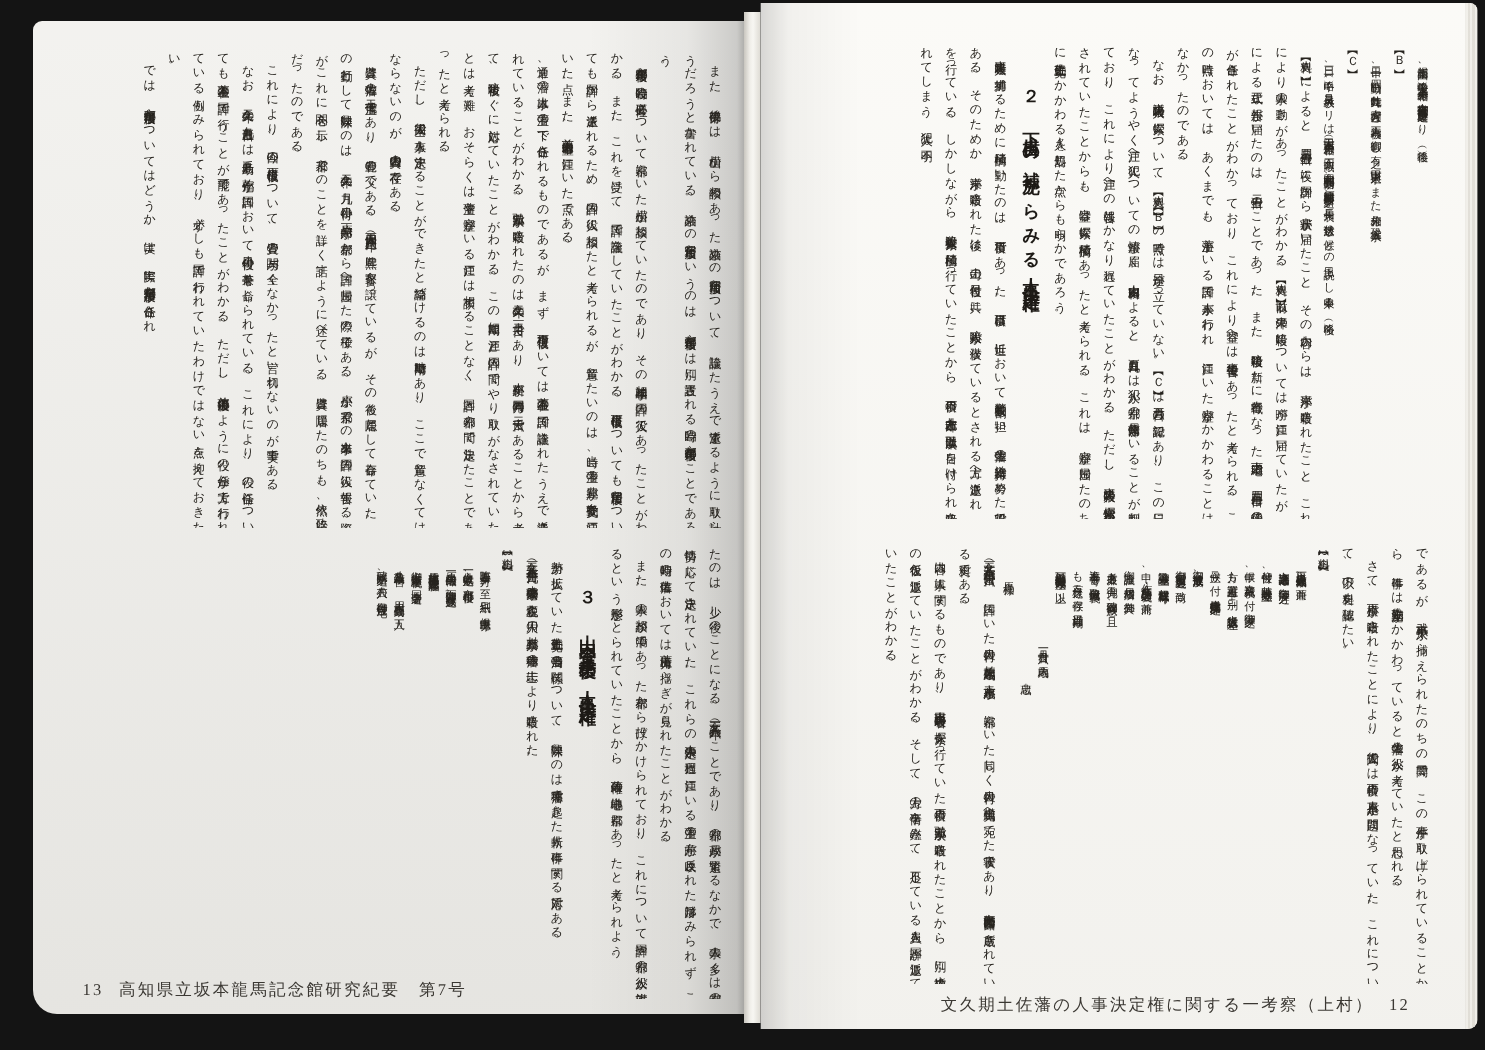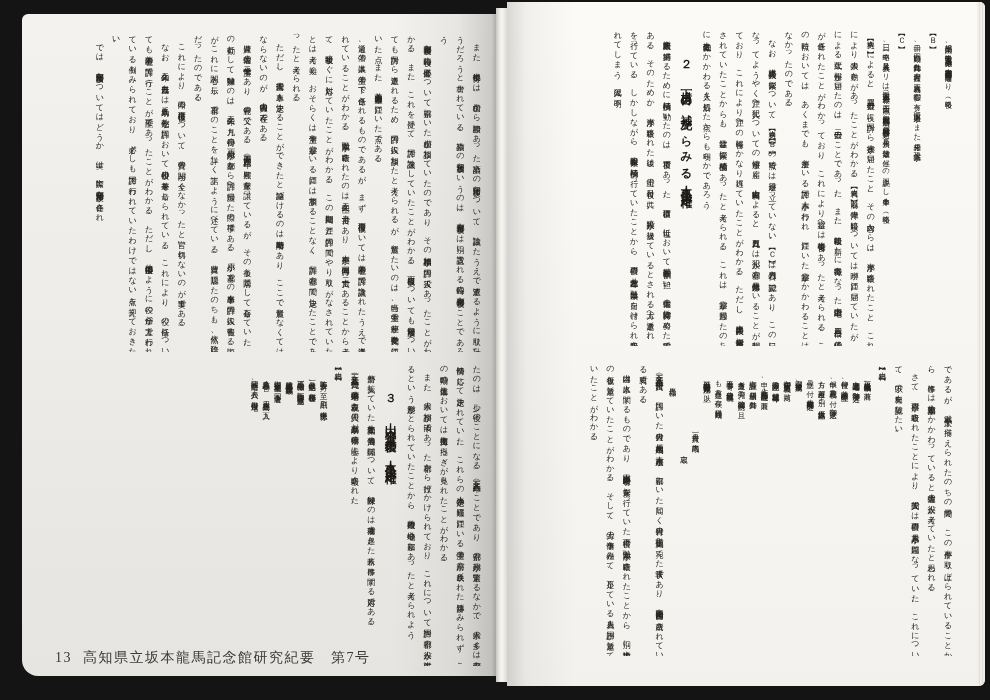--- a/index.html
+++ b/index.html
@@ -40,21 +40,21 @@
   .b-para{text-indent:1em;}
   .b-cont{text-indent:0;}
   .b-quote{font-size:7.4px;line-height:2.0;padding-inline-start:1.6em;margin-block:1px 1px;}
   .b-label{padding-inline-start:.6em;margin-block:3px 1px;}
   .b-qline{font-size:7.4px;line-height:1.55;padding-inline-start:2em;}
   .b-qsign{font-size:7.4px;line-height:1.55;padding-inline-start:9em;}
   .b-qsign2{font-size:7.4px;line-height:1.55;padding-inline-start:12em;}
   .b-qto{font-size:7.4px;line-height:1.55;padding-inline-start:3em;margin-block-end:4px;}
   .b-heading{font-size:11.5px;font-weight:bold;letter-spacing:3px;
     padding-inline-start:2.2em;margin-block:14px 11px;color:#1d1a16;}
-  .footer{position:absolute;bottom:9px;font-size:14px;color:#3b3833;letter-spacing:1.5px;white-space:nowrap;}
+  .footer{position:absolute;bottom:9px;font-size:11px;color:#3b3833;letter-spacing:1.5px;white-space:nowrap;}
   .footer-left{left:30px;}
   .footer-right{right:42px;}
   .footer span{margin:0 3px;}
 </style>
 </head>
 <body>
 
 <div class="scene">
   <div class="book">
 
@@ -122,17 +122,21 @@
           <p class="b-qline">考之廉も御尤ニ致御同意候、且、</p>
           <p class="b-qline">逸平存寄も憶分取用候義</p>
           <p class="b-qline">も有之様ニ存候、尚近日期拝</p>
           <p class="b-qline">顔可申承御報知此御座候、以上、</p>
           <p class="b-qsign">十一月廿六日　内蔵馬</p>
           <p class="b-qsign2">忠蔵</p>
           <p class="b-qto">覚馬様</p>
           <p class="b-para">文久二（一八六二）年十一月二十六日に、国許にいた大目付の柏原内蔵馬と青木忠蔵が、京都にいた同じく大目付の横山覚馬へ宛てた書状であり、高知市民図書館に所蔵されている史料である。</p>
           <p class="b-para">内容は人事に関するものであり、吉田東洋暗殺者の探索を行っていた下横目の弘田章次が暗殺されたことから、別に大坂詰めの仮役を派遣していたことがわかる。そして、上方の事情を鑑みて、不足している人員を国許が派遣していたことがわかる。</p>
         </div>
+      <div class="footer footer-right">
+        <span>文久期土佐藩の人事決定権に関する一考察（上村）</span>
+        <span>12</span>
+      </div>
       <div class="page-edge"></div>
     </div>
 
   </div>
 </div>
 
 </body></html>

